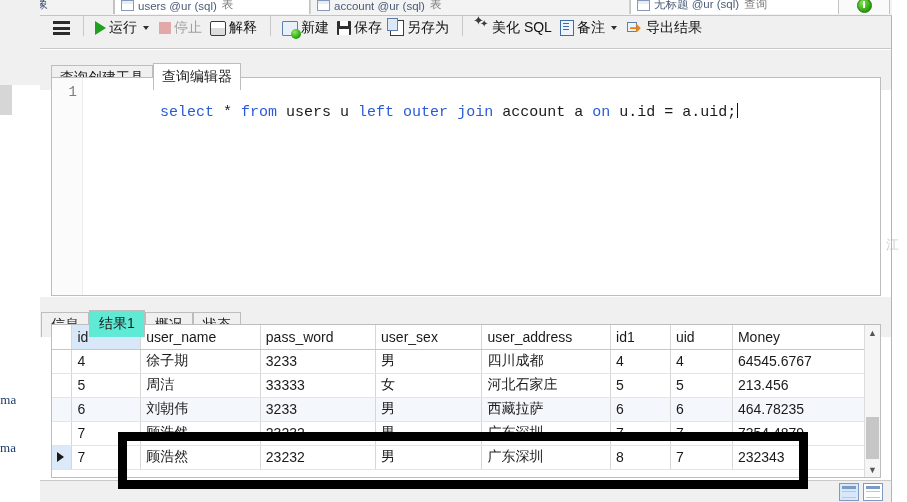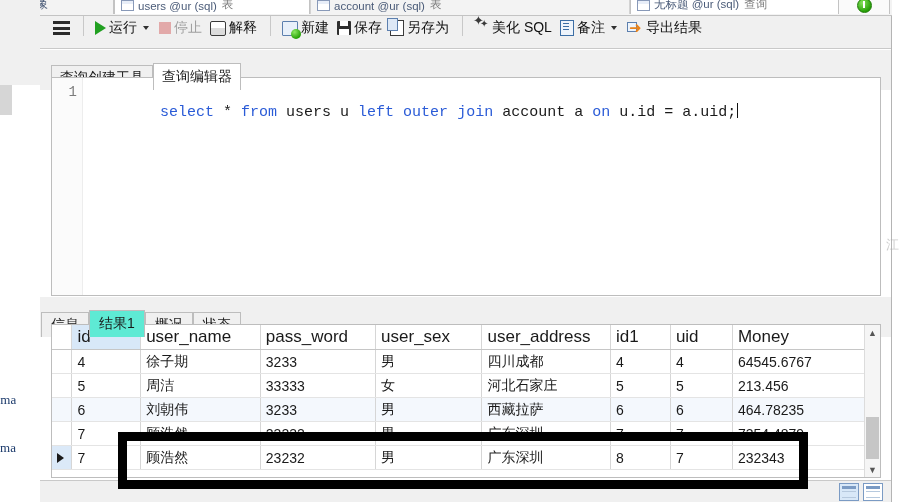--- a/index.html
+++ b/index.html
@@ -287,21 +287,21 @@
     height: 24px;
     box-sizing: border-box;
     overflow: hidden;
     white-space: nowrap;
     font-weight: normal;
     text-align: left;
   }
   table.grid th {
     background: #ffffff;
     border-bottom: 1px solid #c6c6c6;
-    font-size: 17px;
+    font-size: 14px;
   }
   table.grid th.sel { background: #d8e8f8; }
   table.grid tr.alt td { background: #f4f8fd; }
   td.num, th.num { text-align: right; }
   col.c-rowhdr { width: 18px; }
   col.c-id     { width: 62px; }
   col.c-name   { width: 108px; }
   col.c-pass   { width: 104px; }
   col.c-sex    { width: 96px; }
   col.c-addr   { width: 116px; }

